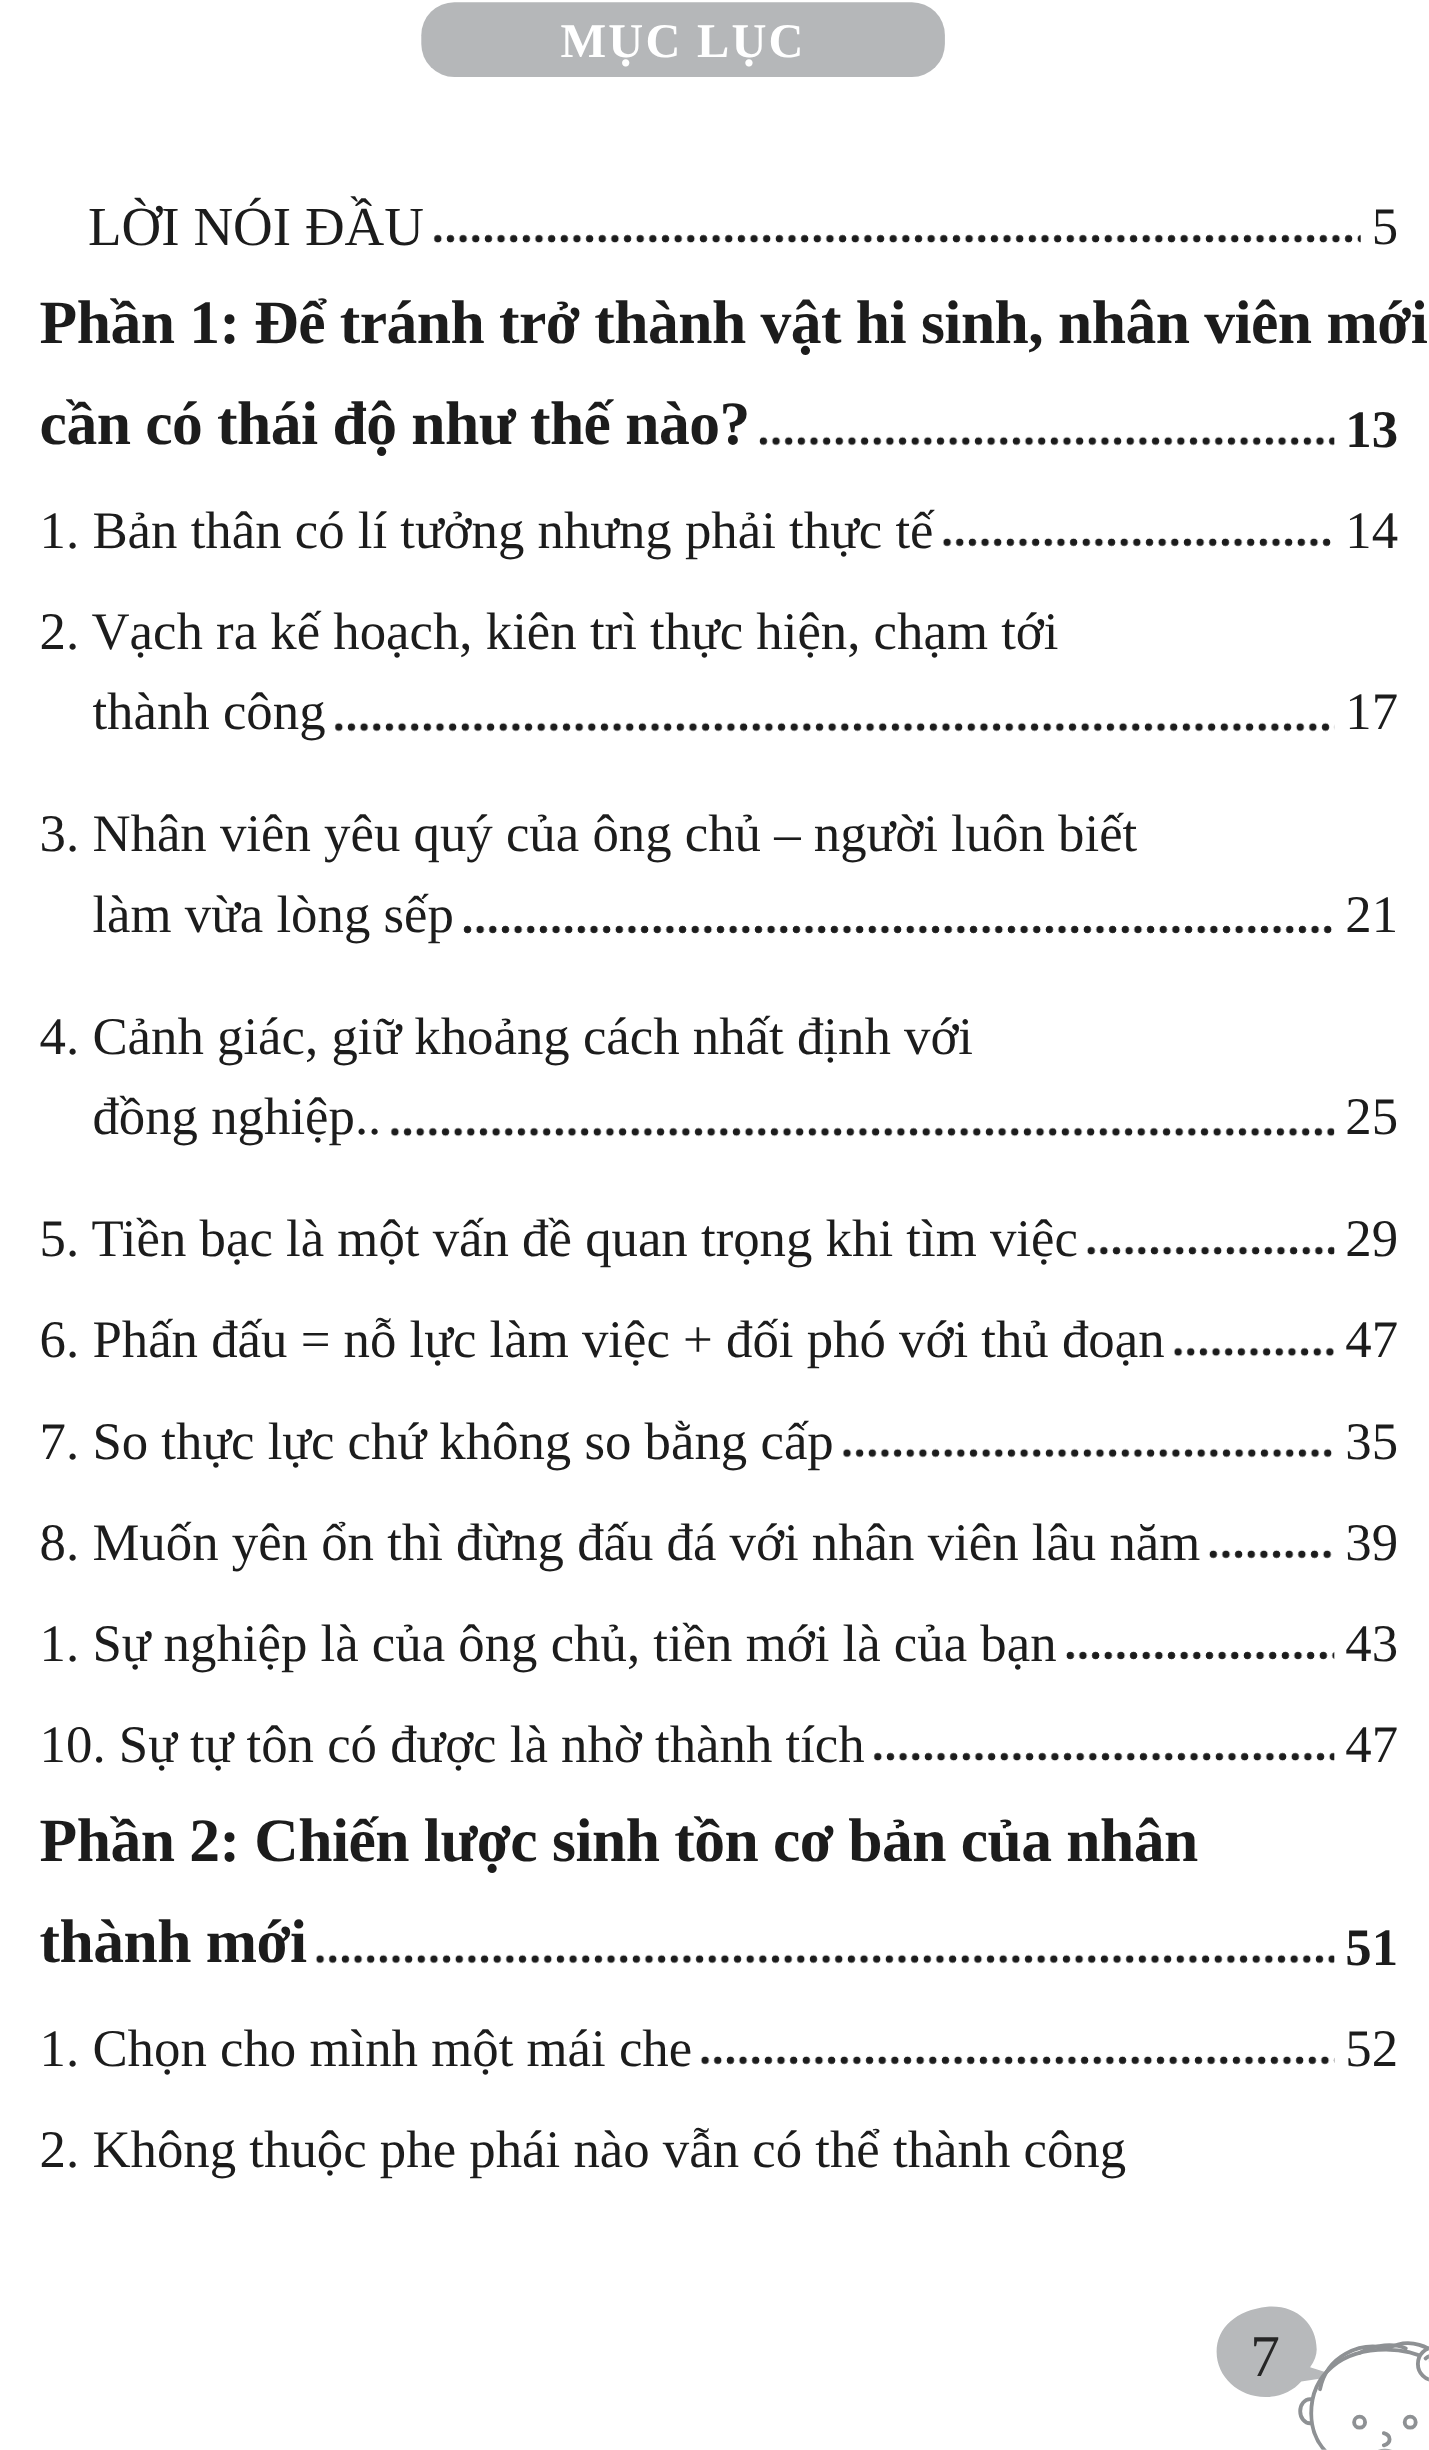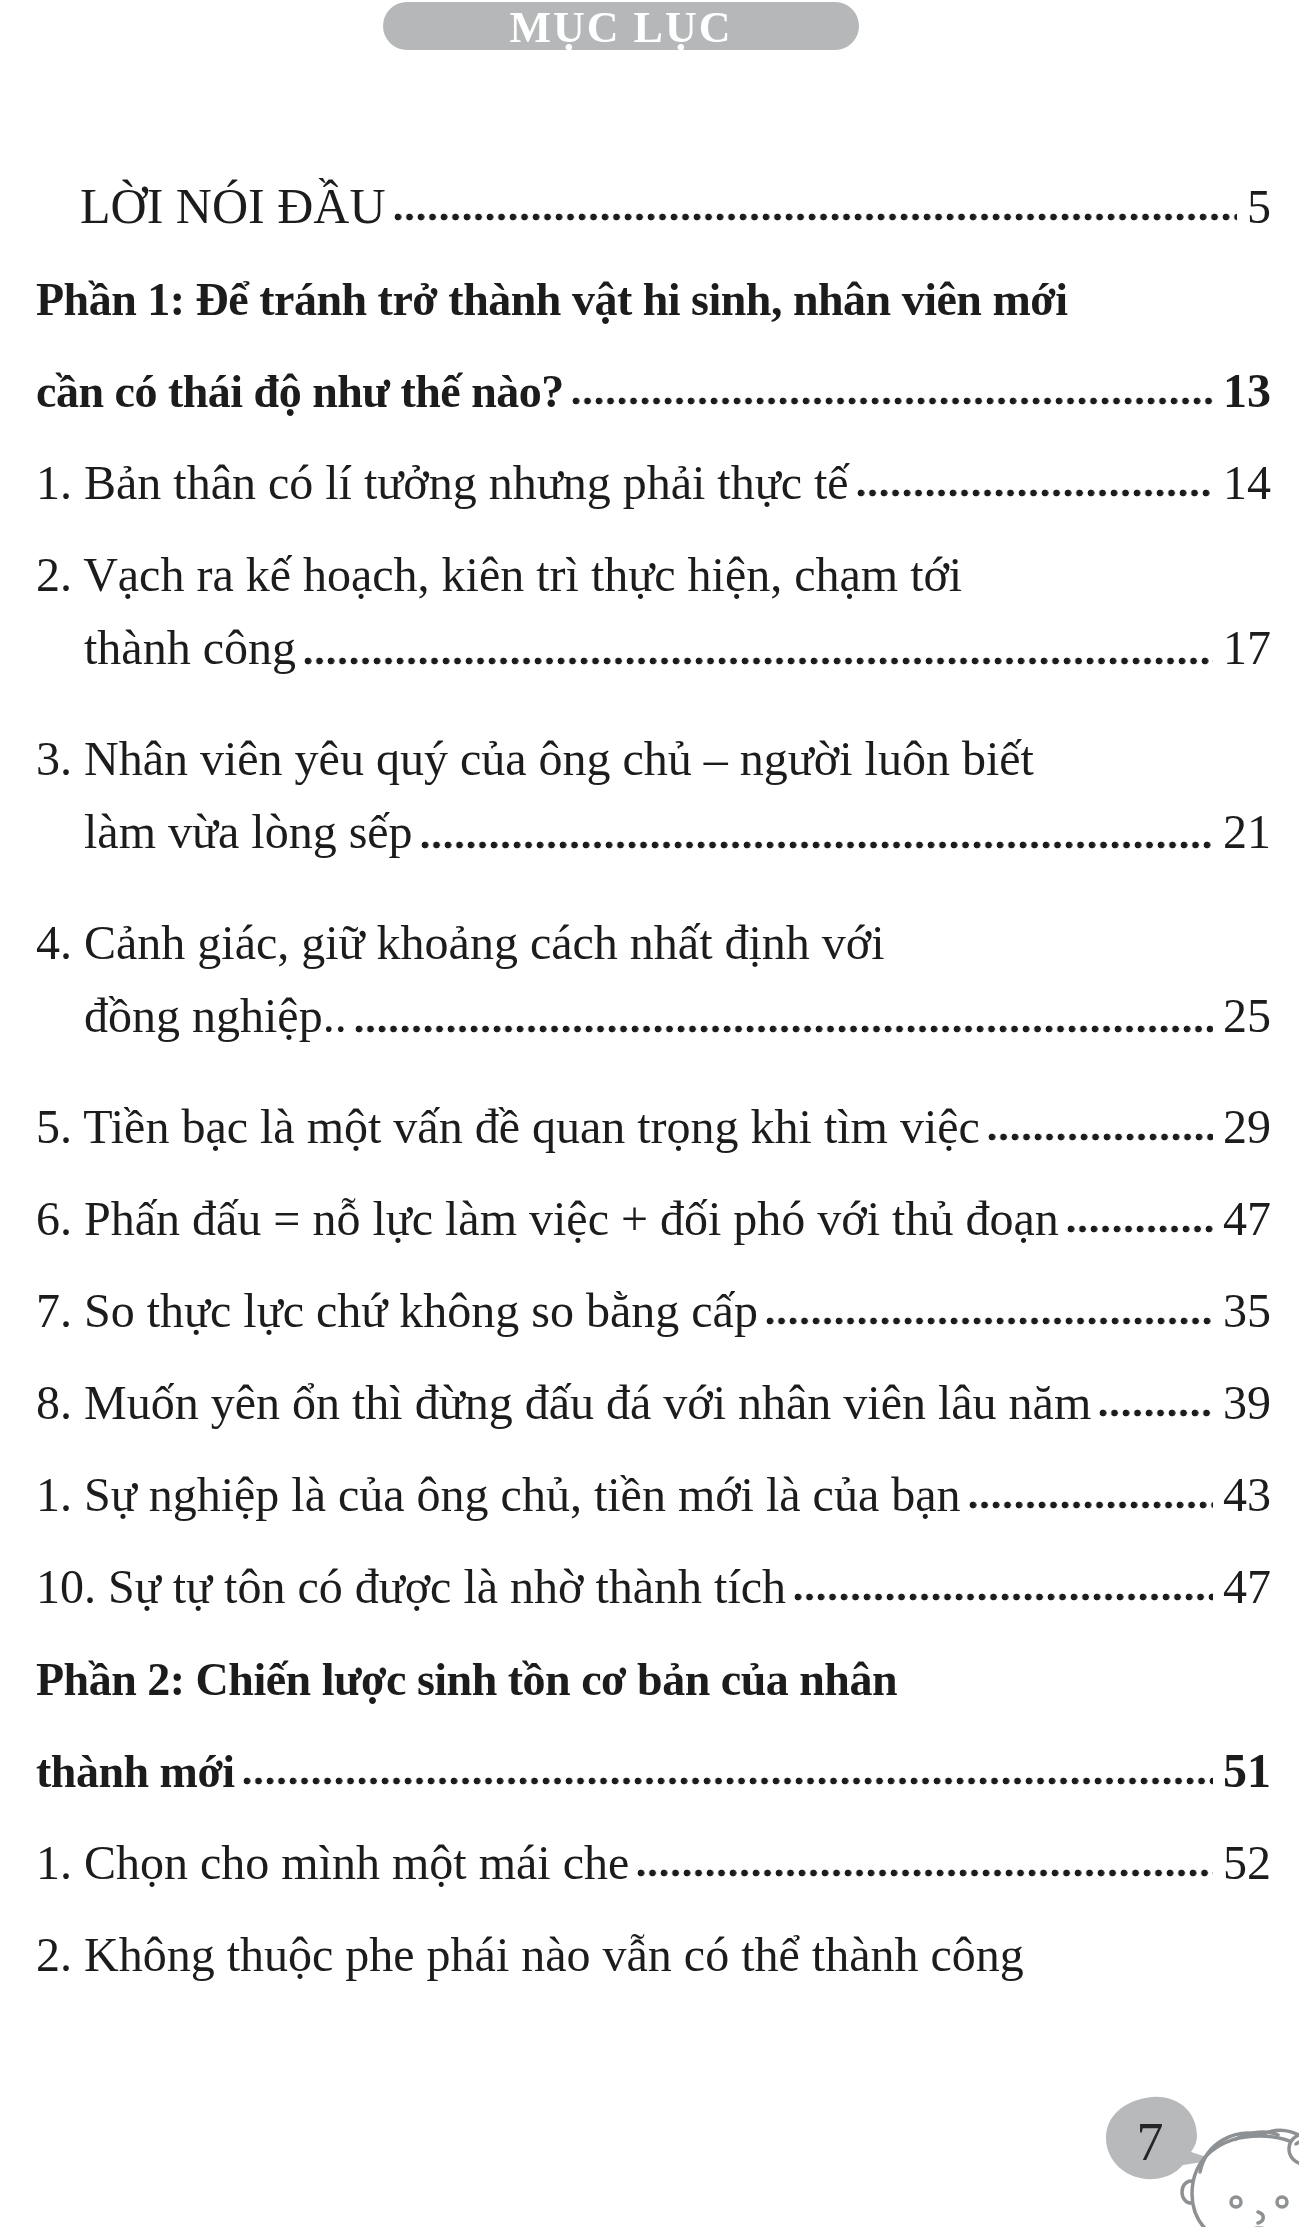--- a/index.html
+++ b/index.html
@@ -10,40 +10,40 @@
   }
   html,body{margin:0;padding:0;}
   body{
     width:1299px;height:2227px;
     position:relative;overflow:hidden;
     background:#ffffff;
     font-family:"Liberation Serif","DejaVu Serif",serif;
     color:var(--text,#1c1c1c);
   }
   .badge{
-    position:absolute;left:383px;top:2px;width:476px;height:48px;
+    position:absolute;left:383px;top:2px;width:476px;height:68px;
     background:var(--badge-gray,#b5b7b9);
     border-radius:30px;
     display:flex;align-items:center;justify-content:center;
   }
   .badge .label{
     color:#ffffff;font-weight:700;font-size:44px;letter-spacing:2px;
     padding-top:2px;
   }
   .toc{
     position:absolute;left:36px;right:28px;top:142px;
   }
   .row{
     display:flex;align-items:flex-end;height:92px;
     font-size:48px;white-space:nowrap;
   }
   .row .t{line-height:1.12;}
   .row.caps .t{font-size:50px;margin-left:44px;}
   .row.bold{font-weight:700;}
-  .row.bold .t{font-size:46px;letter-spacing:-0.5px;}
+  .row.bold .t{font-size:56px;letter-spacing:-0.5px;}
   .row.indent{padding-left:48px;align-items:center;}
   .dots{
     flex:1 1 auto;min-width:24px;height:60px;position:relative;
     margin:0 10px 0 8px;
   }
   .dots::after{
     content:"";position:absolute;left:0;right:0;bottom:13px;height:8px;
     background-image:radial-gradient(circle at 4px 4px, var(--text,#1c1c1c) 3.1px, transparent 3.7px);
     background-size:11.5px 8px;background-repeat:repeat-x;
   }

